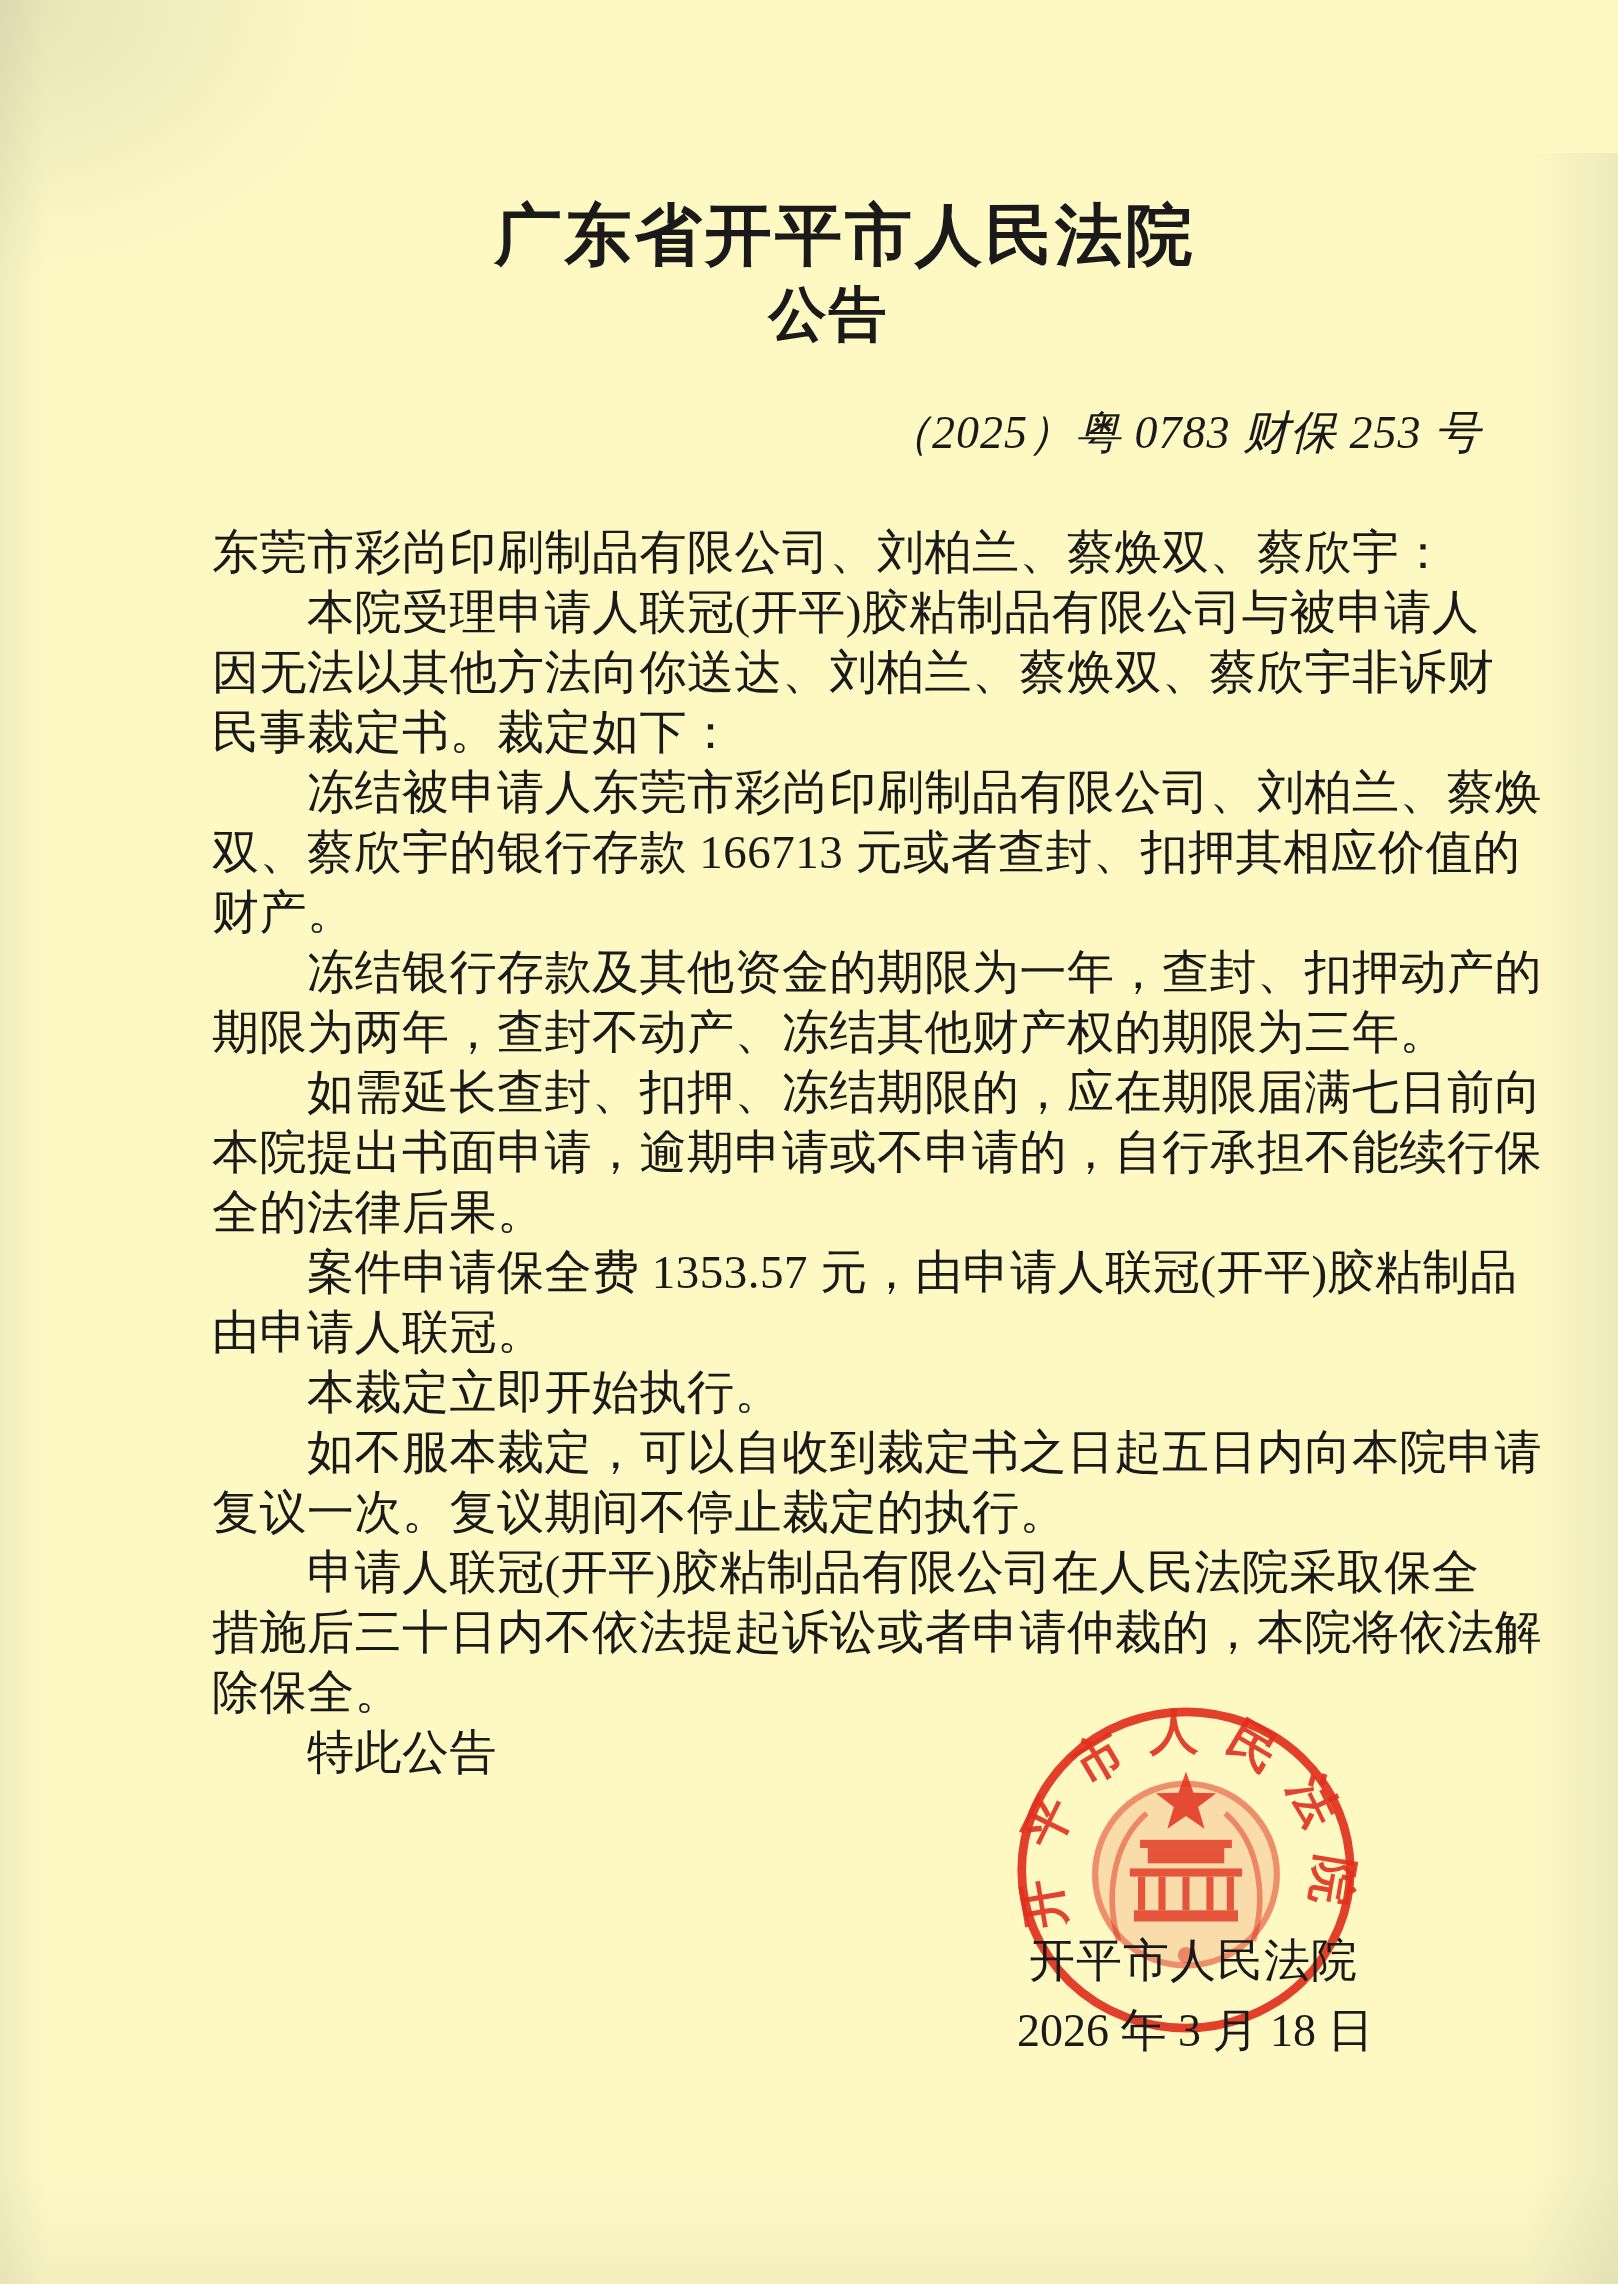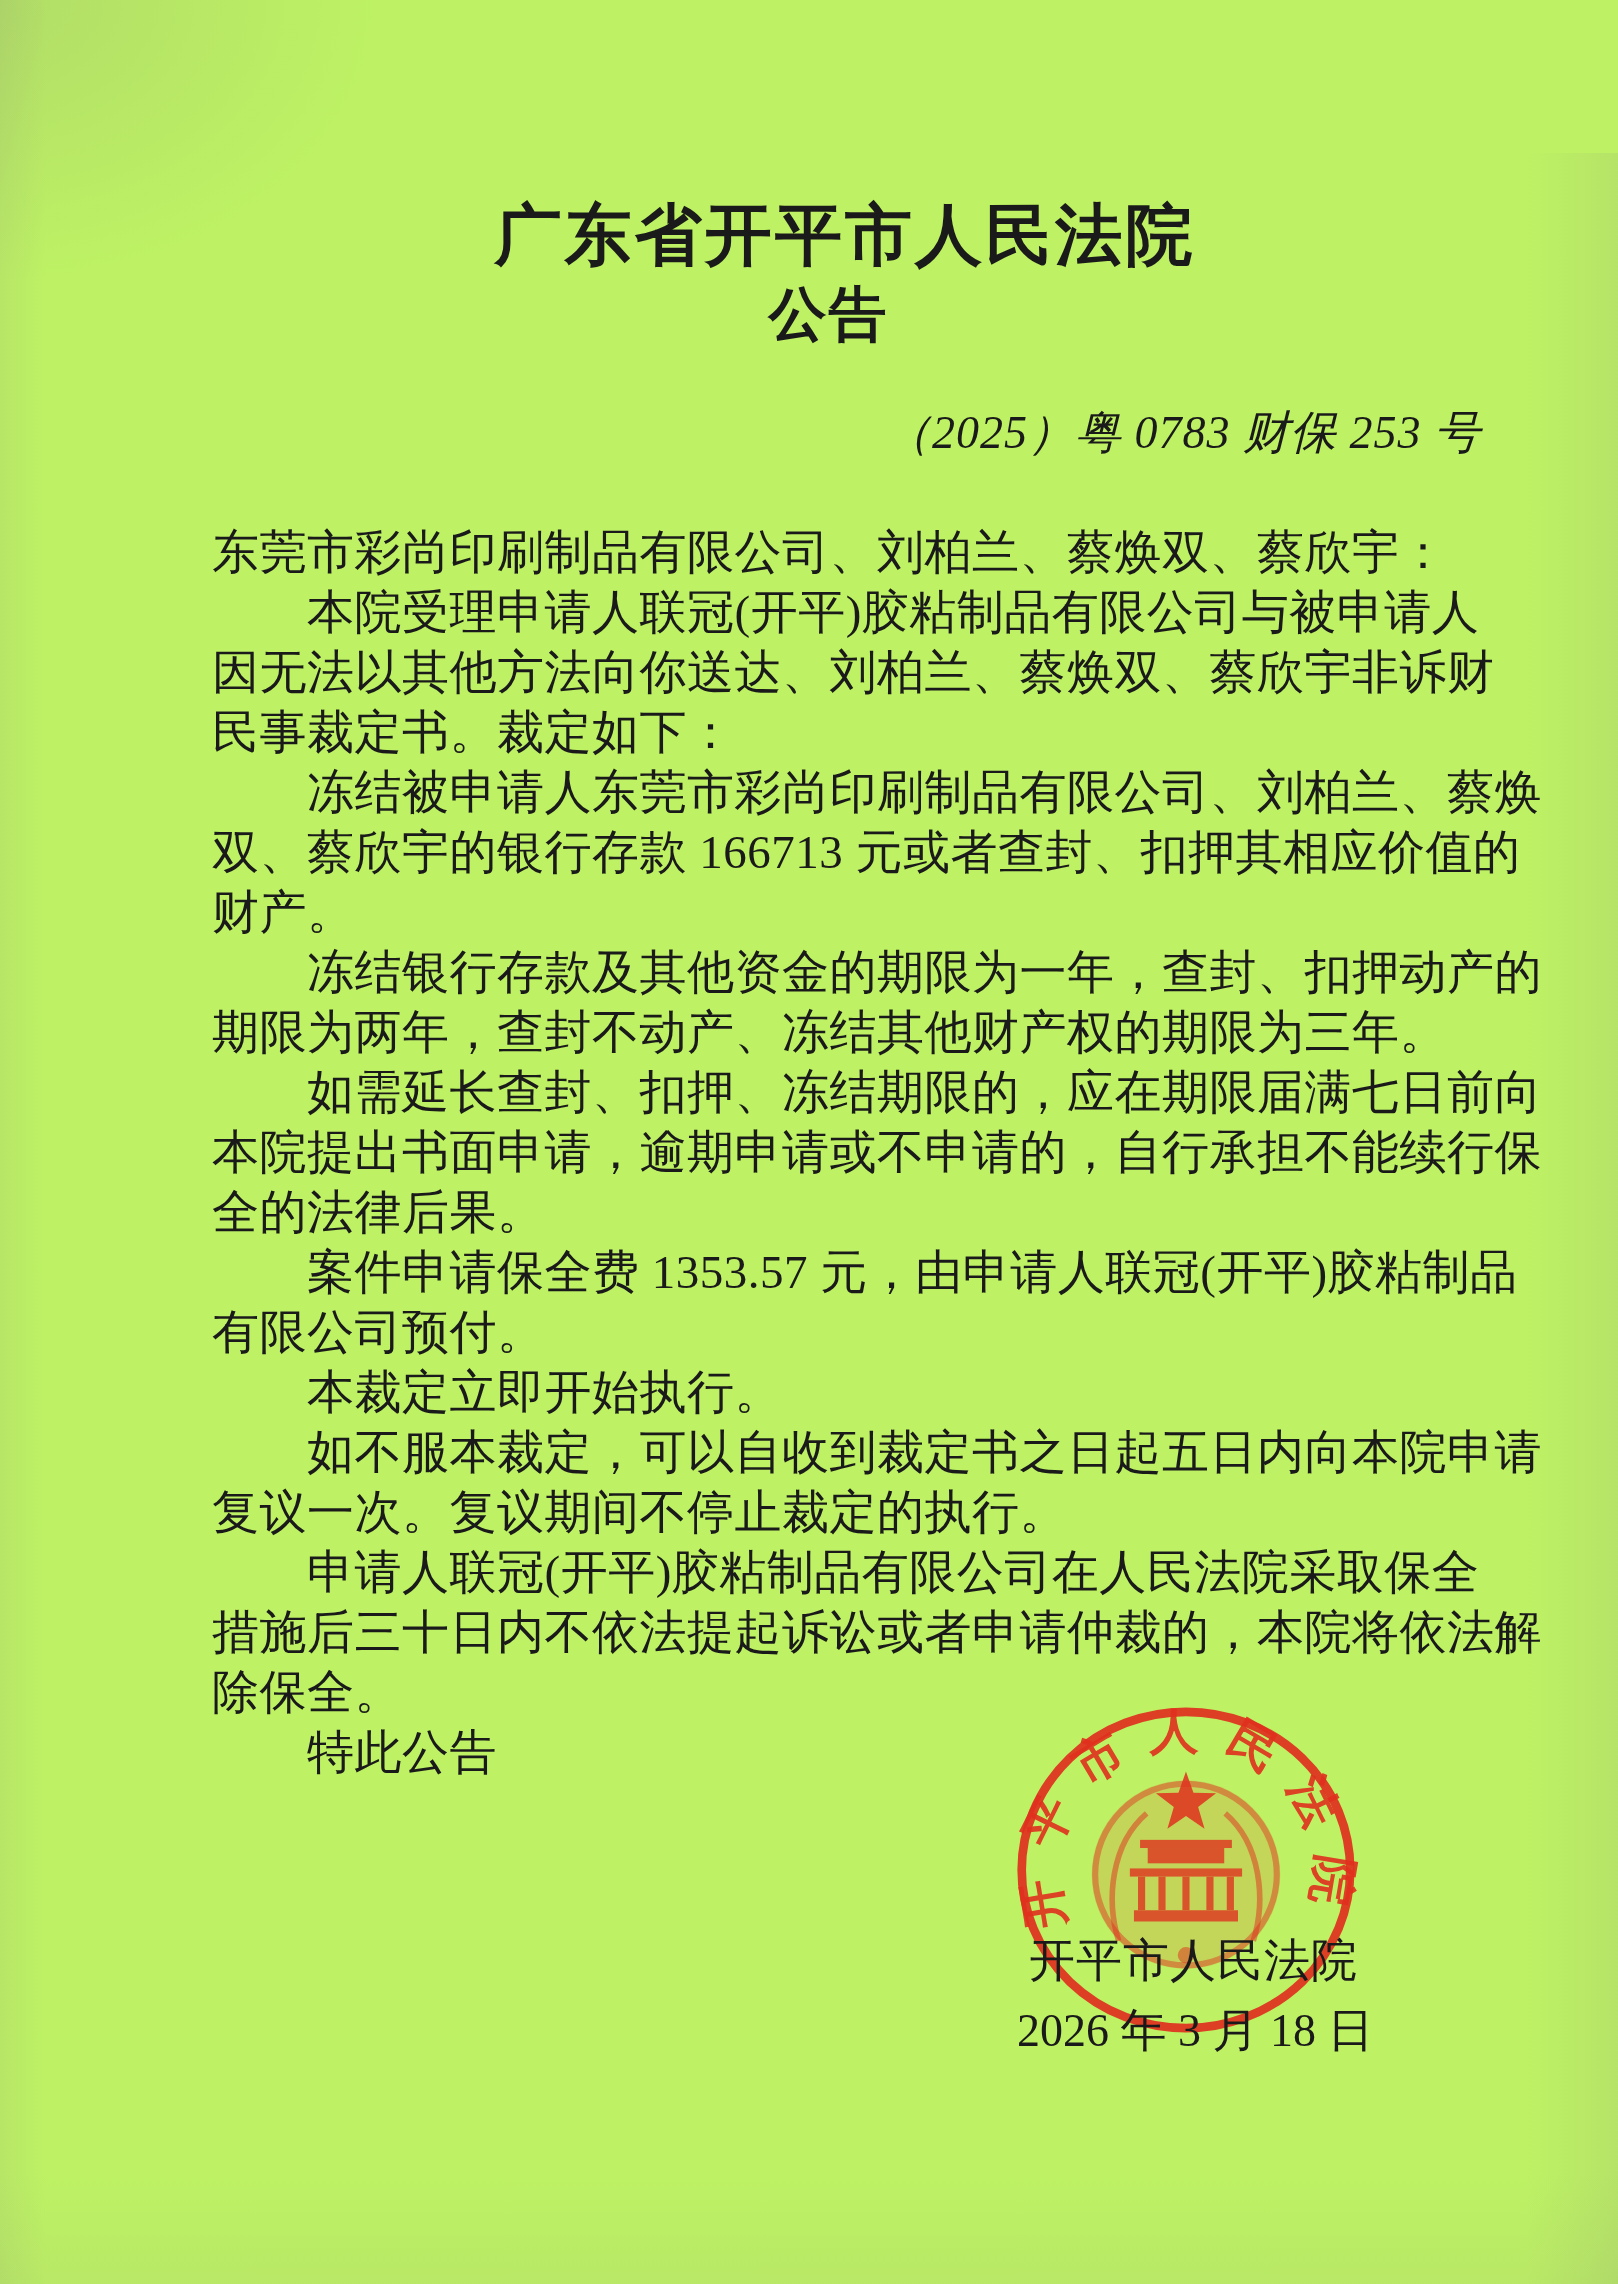--- a/index.html
+++ b/index.html
@@ -1,19 +1,19 @@
 <!DOCTYPE html>
 <html style="font-size:8.2px"><head>
 <meta charset="utf-8">
 <style>
   html,body{margin:0;padding:0;background:#e9e9e7;}
   .page{
     position:relative;
     width:1618px;height:2284px;
-    background:#bef264;
+    background:#fef9c3;
     overflow:hidden;
     font-family:"Liberation Serif","DejaVu Serif",serif;
     color:#1a1a1a;
   }
   
   .shade{position:absolute;pointer-events:none;}
   .shade-top-left{left:0;top:0;width:388px;height:286px;
     background:radial-gradient(ellipse at 0% 0%,rgba(110,110,118,.16),rgba(110,110,118,0) 70%);}
   .shade-left{left:0;top:0;width:46px;height:2284px;
     background:linear-gradient(to right,rgba(120,120,126,.10),rgba(120,120,126,0));}
@@ -78,21 +78,21 @@
     <div class="body-line">民事裁定书。裁定如下：</div>
     <div class="body-line">　　冻结被申请人东莞市彩尚印刷制品有限公司、刘柏兰、蔡焕</div>
     <div class="body-line">双、蔡欣宇的银行存款 166713 元或者查封、扣押其相应价值的</div>
     <div class="body-line">财产。</div>
     <div class="body-line">　　冻结银行存款及其他资金的期限为一年，查封、扣押动产的</div>
     <div class="body-line">期限为两年，查封不动产、冻结其他财产权的期限为三年。</div>
     <div class="body-line">　　如需延长查封、扣押、冻结期限的，应在期限届满七日前向</div>
     <div class="body-line">本院提出书面申请，逾期申请或不申请的，自行承担不能续行保</div>
     <div class="body-line">全的法律后果。</div>
     <div class="body-line">　　案件申请保全费 1353.57 元，由申请人联冠(开平)胶粘制品</div>
-    <div class="body-line">有限公司预付。</div>
+    <div class="body-line">由申请人联冠。</div>
     <div class="body-line">　　本裁定立即开始执行。</div>
     <div class="body-line">　　如不服本裁定，可以自收到裁定书之日起五日内向本院申请</div>
     <div class="body-line">复议一次。复议期间不停止裁定的执行。</div>
     <div class="body-line">　　申请人联冠(开平)胶粘制品有限公司在人民法院采取保全</div>
     <div class="body-line">措施后三十日内不依法提起诉讼或者申请仲裁的，本院将依法解</div>
     <div class="body-line">除保全。</div>
     <div class="body-line">　　特此公告</div>
   </div>
 
   <div class="seal">

